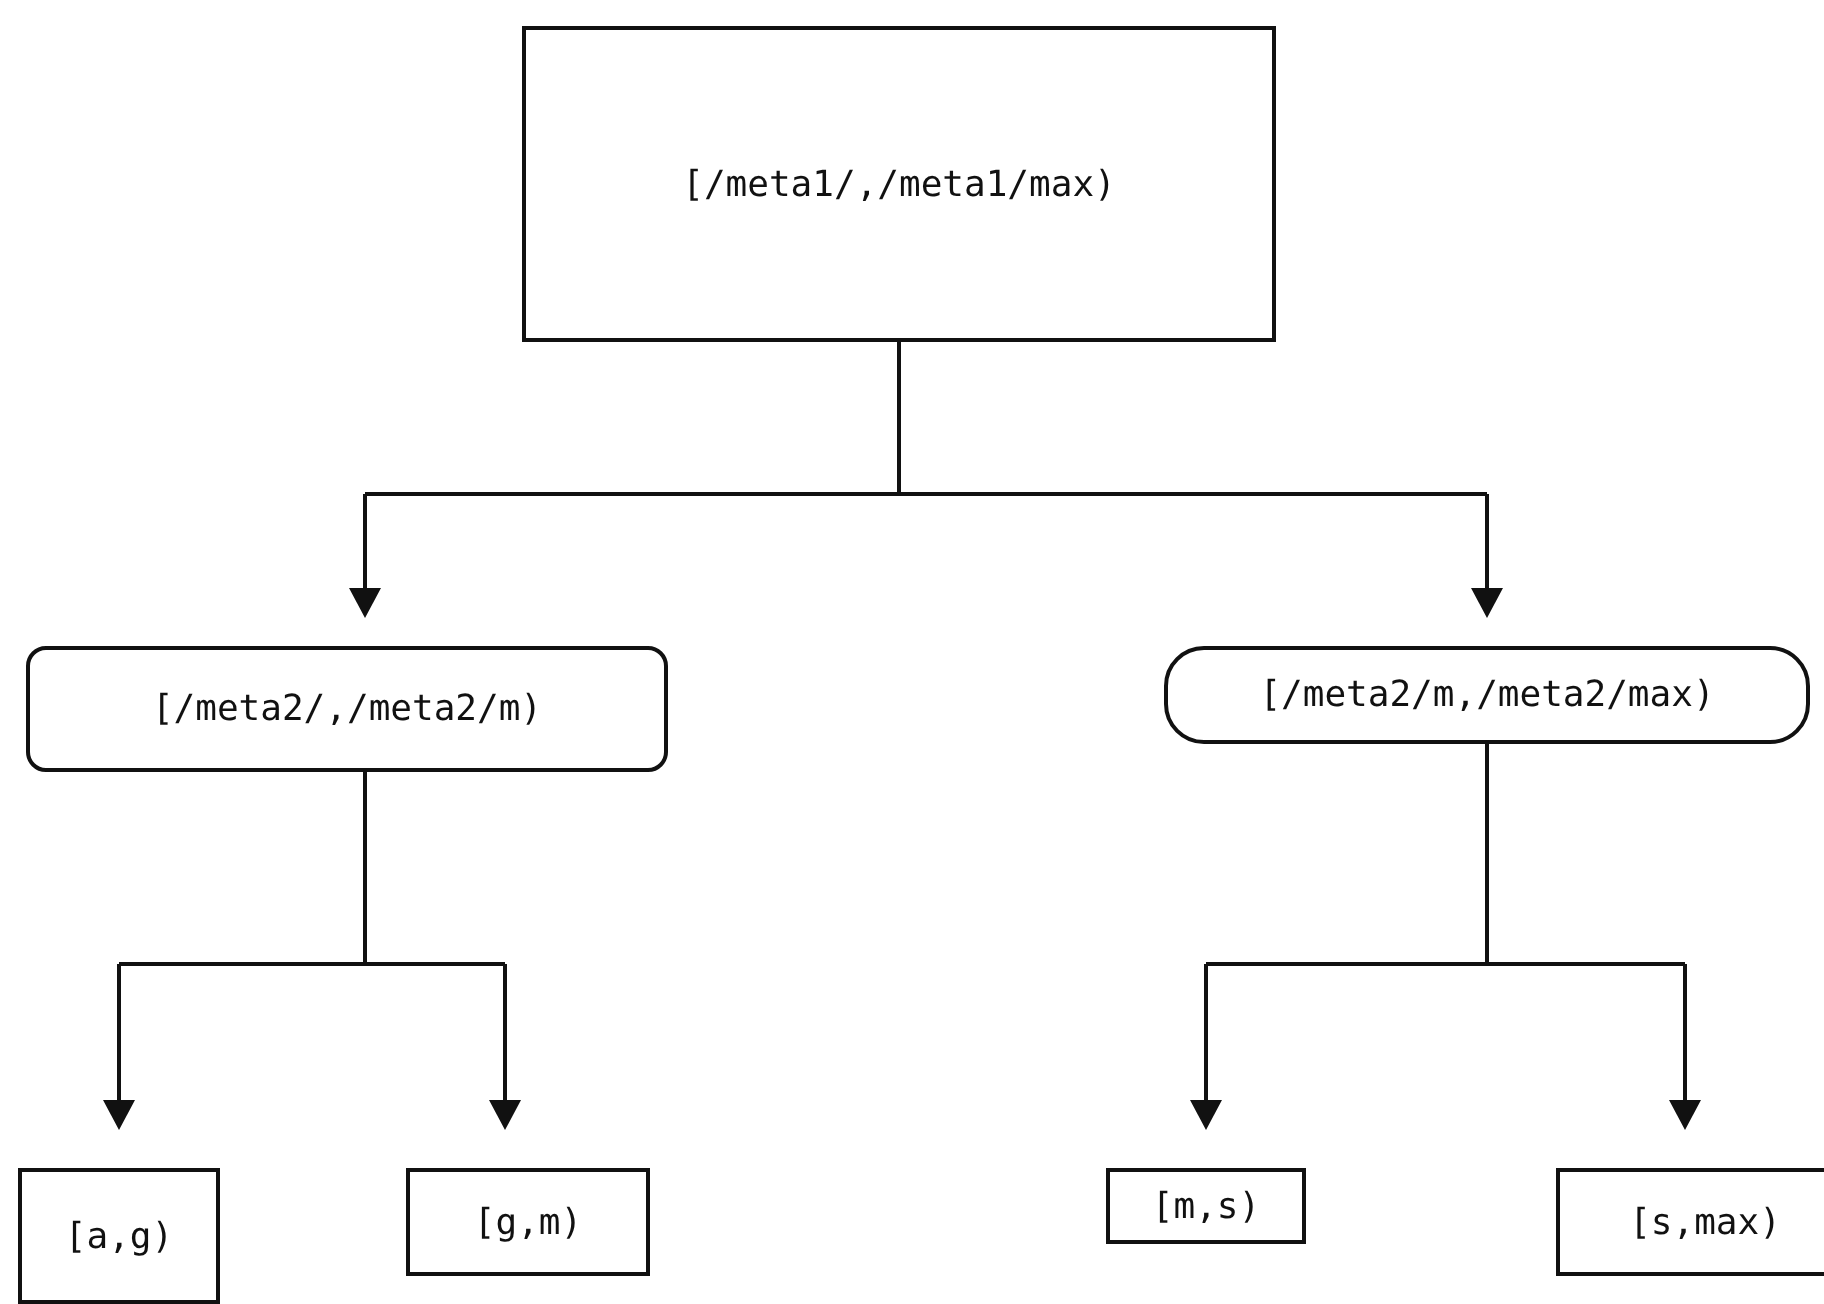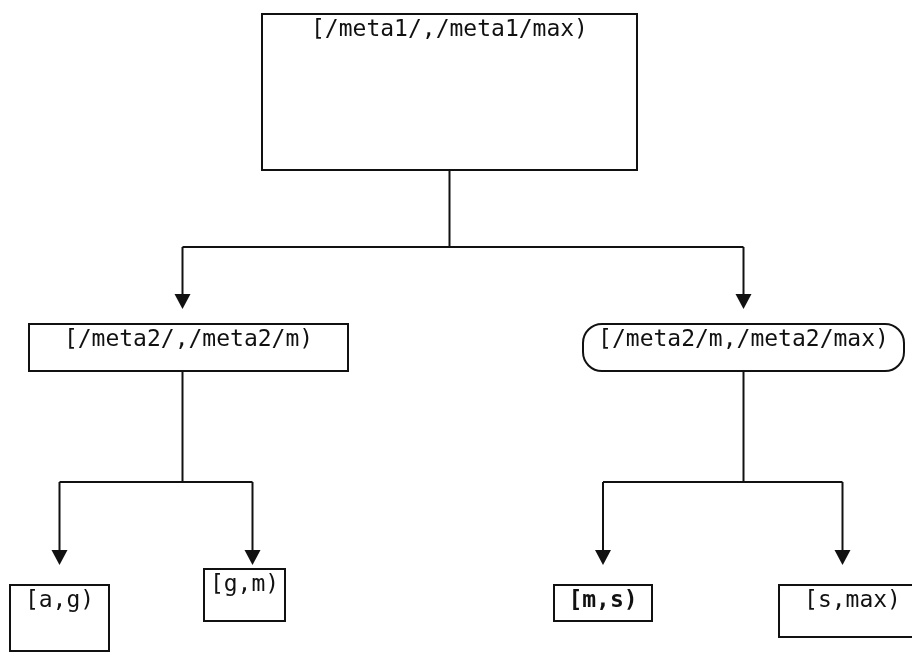--- a/index.html
+++ b/index.html
@@ -24,33 +24,34 @@
     position: absolute;
     left: 0; top: 0;
     width: 912px; height: 652px;
     color: var(--line-color);
   }
   .node {
     position: absolute;
     border: 2px solid var(--line-color);
     background: var(--node-fill);
     display: flex;
+    align-items: center;
     justify-content: center;
-    font-size: 23px;
+    font-size: 18px;
     letter-spacing: 0;
     white-space: nowrap;
     color: var(--line-color);
   }
   
   .node-root      { left: 261px; top: 13px;  width: 377px; height: 158px; }
-  .node-l2-left   { left: 28px;  top: 323px; width: 321px; height: 49px; }
+  .node-l2-left   { left: 13px;  top: 323px; width: 321px; height: 63px; border-radius: 10px; }
   .node-l2-right  { left: 582px; top: 323px; width: 323px; height: 49px; border-radius: 20px; }
   .node-leaf-ag   { left: 9px;   top: 584px; width: 101px; height: 68px; }
-  .node-leaf-gm   { left: 203px; top: 568px; width: 83px;  height: 54px; }
-  .node-leaf-ms   { left: 553px; top: 584px; width: 100px; height: 38px; font-weight: bold; }
+  .node-leaf-gm   { left: 203px; top: 584px; width: 122px;  height: 54px; }
+  .node-leaf-ms   { left: 553px; top: 584px; width: 100px; height: 38px; }
   .node-leaf-smax { left: 778px; top: 584px; width: 149px; height: 54px; }
 </style>
 </head>
 <body>
 
 <div class="canvas">
 
   <svg class="connectors" viewBox="0 0 912 652" xmlns="http://www.w3.org/2000/svg" fill="none" stroke="currentColor" stroke-width="2">
 
     <g>

